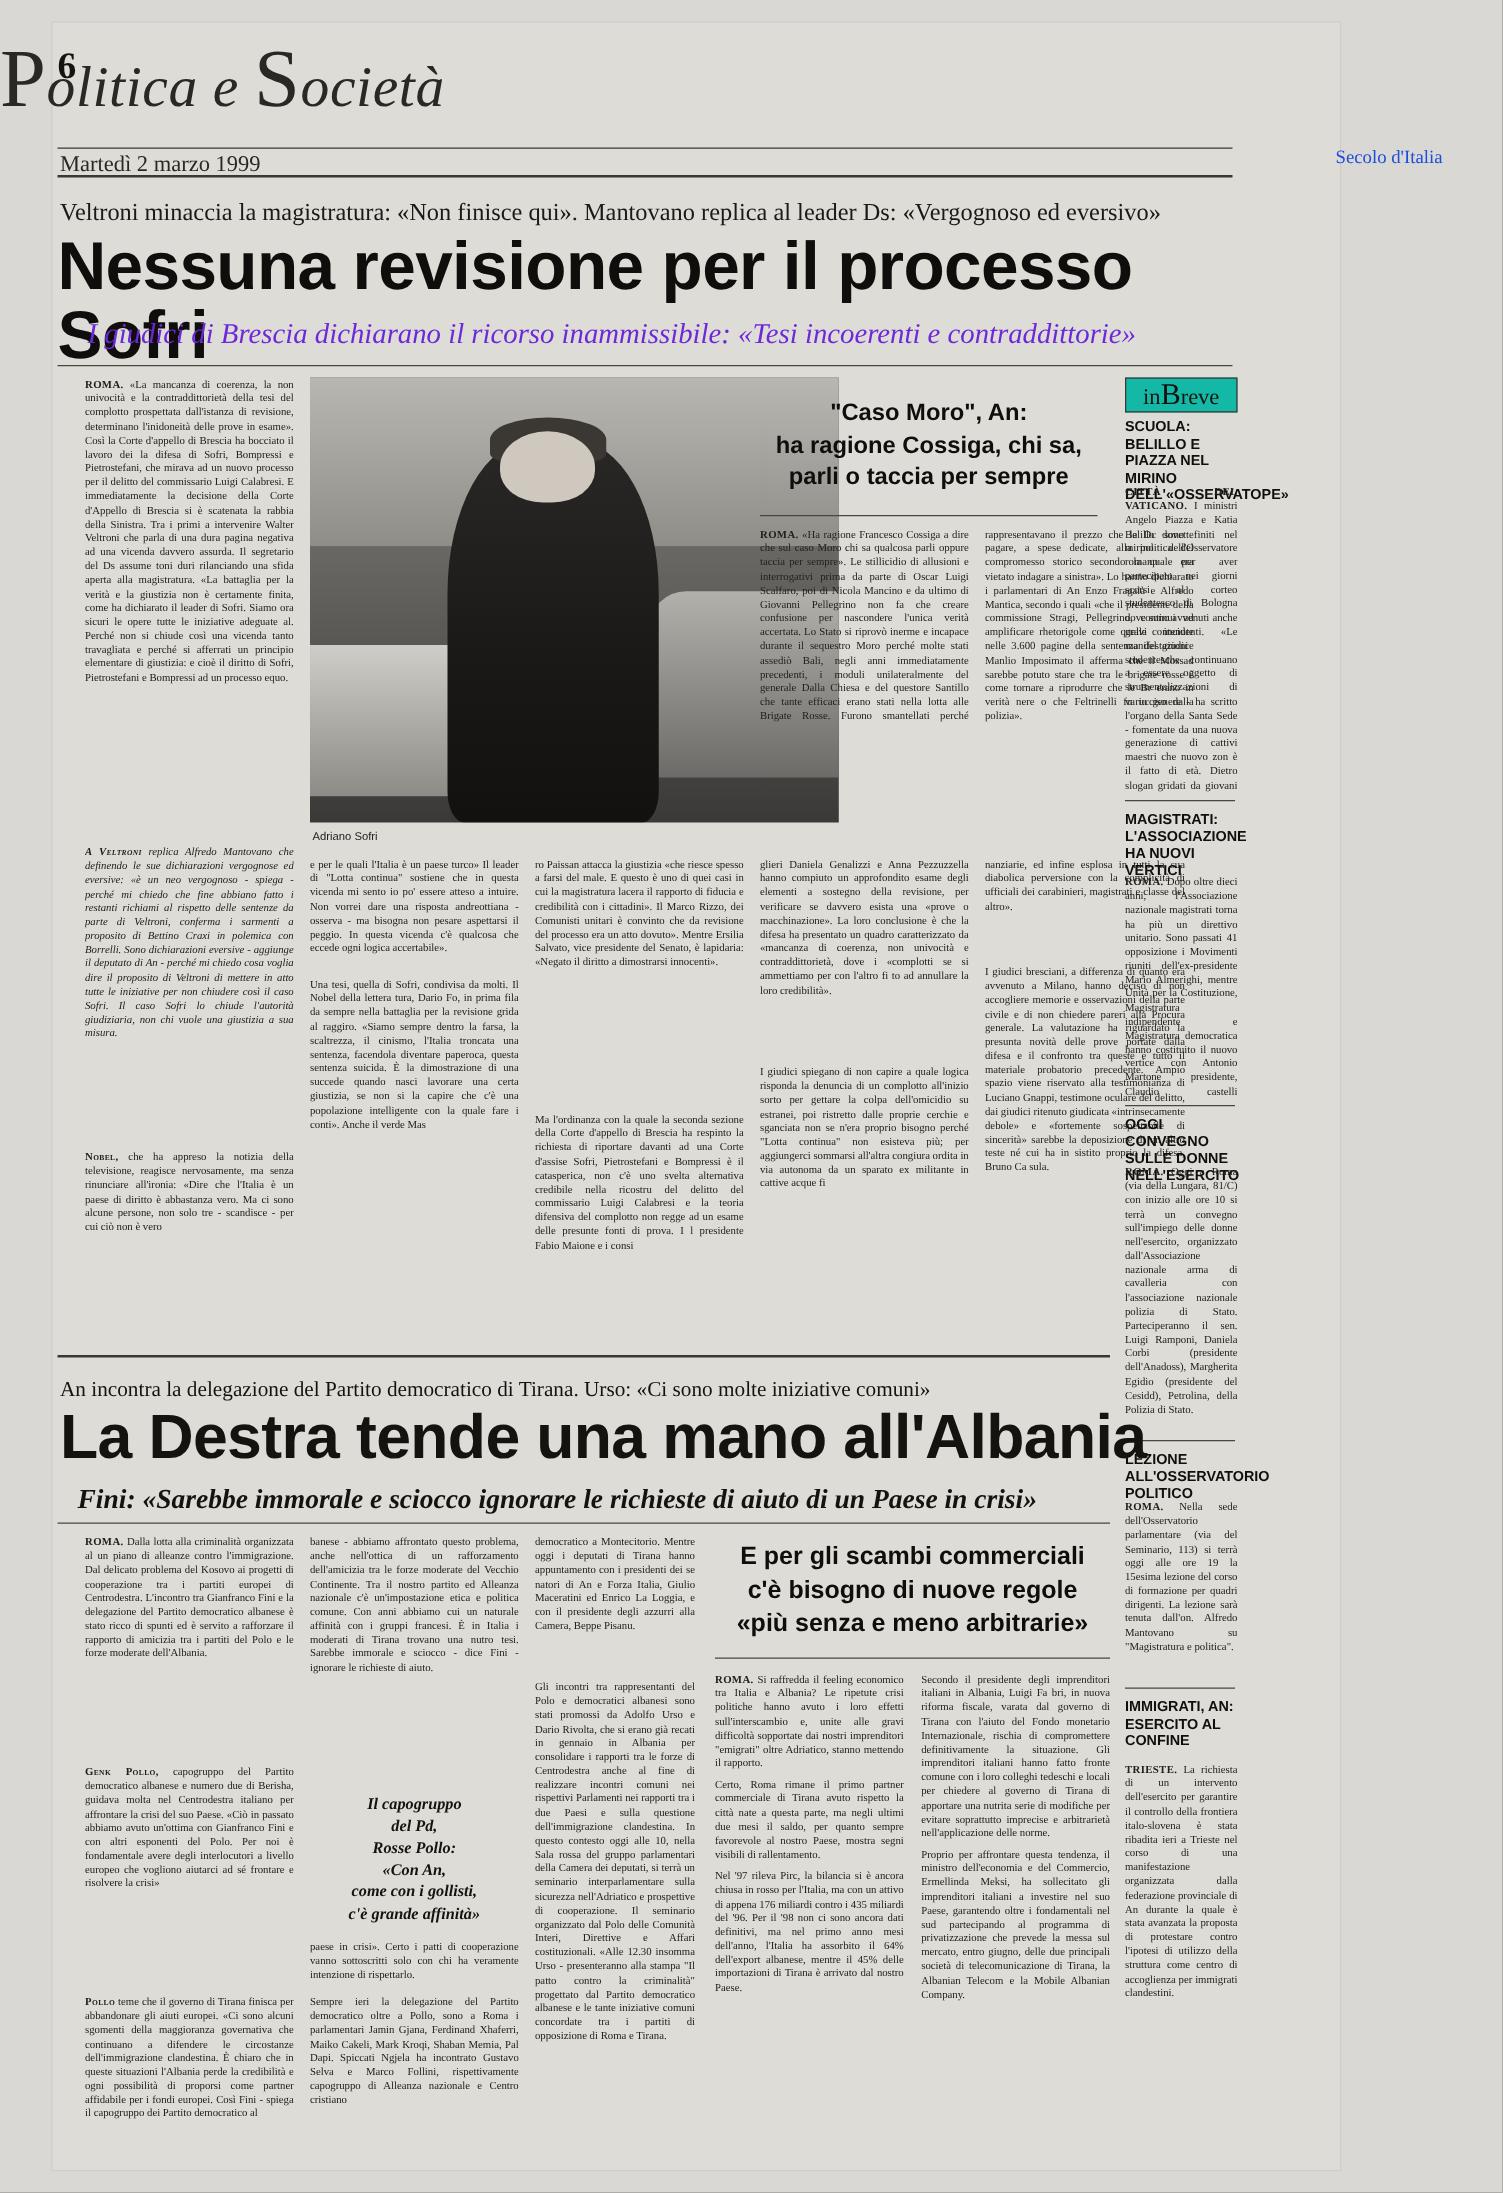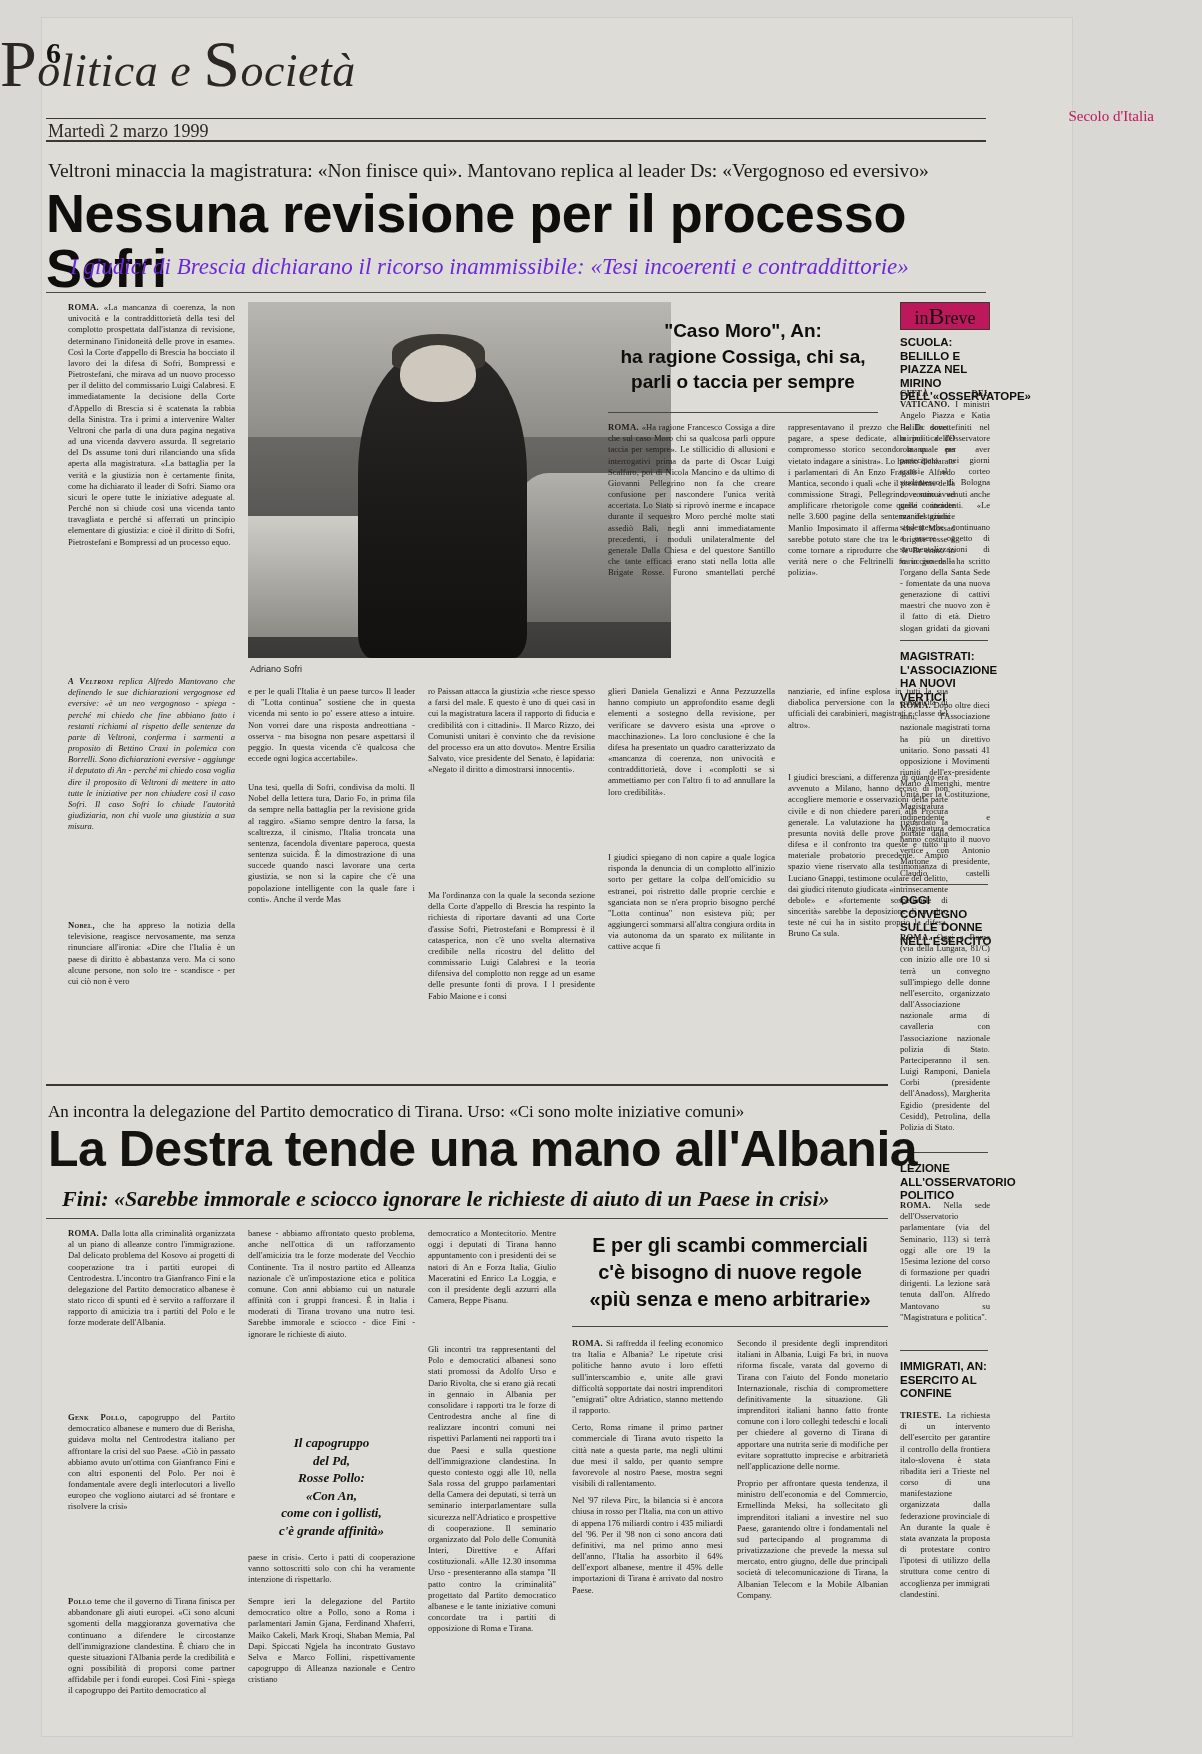--- a/index.html
+++ b/index.html
@@ -62,24 +62,24 @@
   .dateline {
     position: absolute;
     left: 48px;
     top: 121px;
     font-size: 18px;
     color: #2b2824;
   }
   .papername {
     position: absolute;
     right: 48px;
-    top: 108px;
+    top: 118px;
     font-size: 15px;
     font-family: "Liberation Serif", serif;
-    color: #be185d;
+    color: #1d4ed8;
     text-align: center;
   }
   .headrule2 {
     position: absolute;
     left: 46px;
     top: 140px;
     width: 940px;
     border-top: 2px solid #3b3833;
   }
 
@@ -189,21 +189,21 @@
     font-weight: bold;
     color: #100e0c;
   }
   .breve-title {
     position: absolute;
     left: 900px;
     top: 300px;
     width: 100px;
     height: 26px;
     border: 1px solid #3c3935;
-    background: #be185d;
+    background: #14b8a6;
     text-align: center;
     font-family: "Liberation Serif", serif;
     font-size: 18px;
     line-height: 26px;
   }
   .breve-title .big { font-size: 24px; }
   .breve-item-title {
     position: absolute;
     font-family: "Liberation Sans", sans-serif;
     font-weight: bold;

